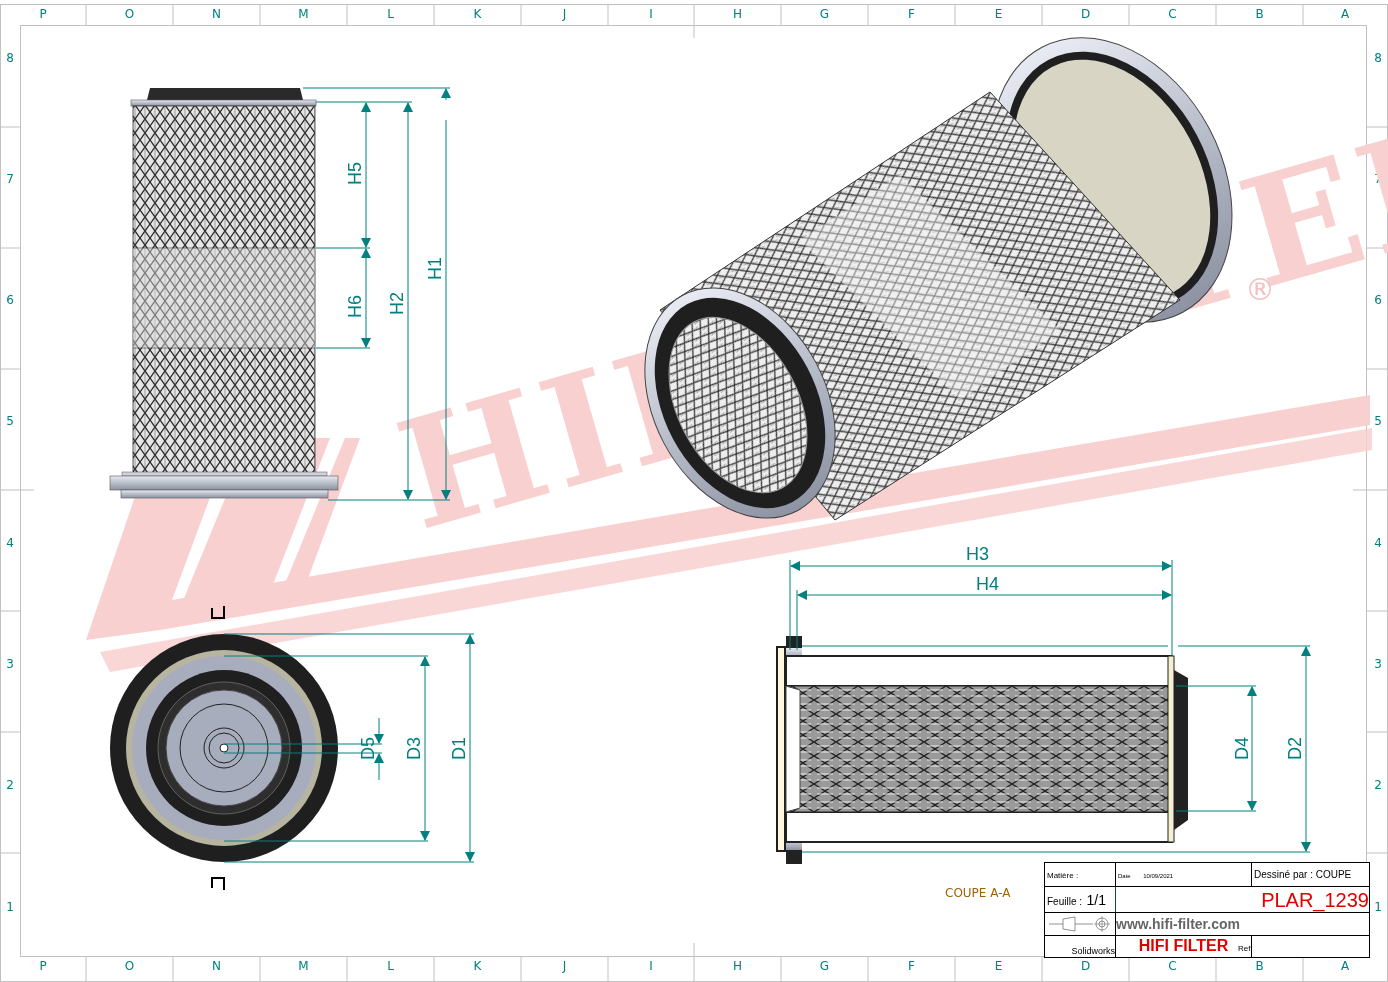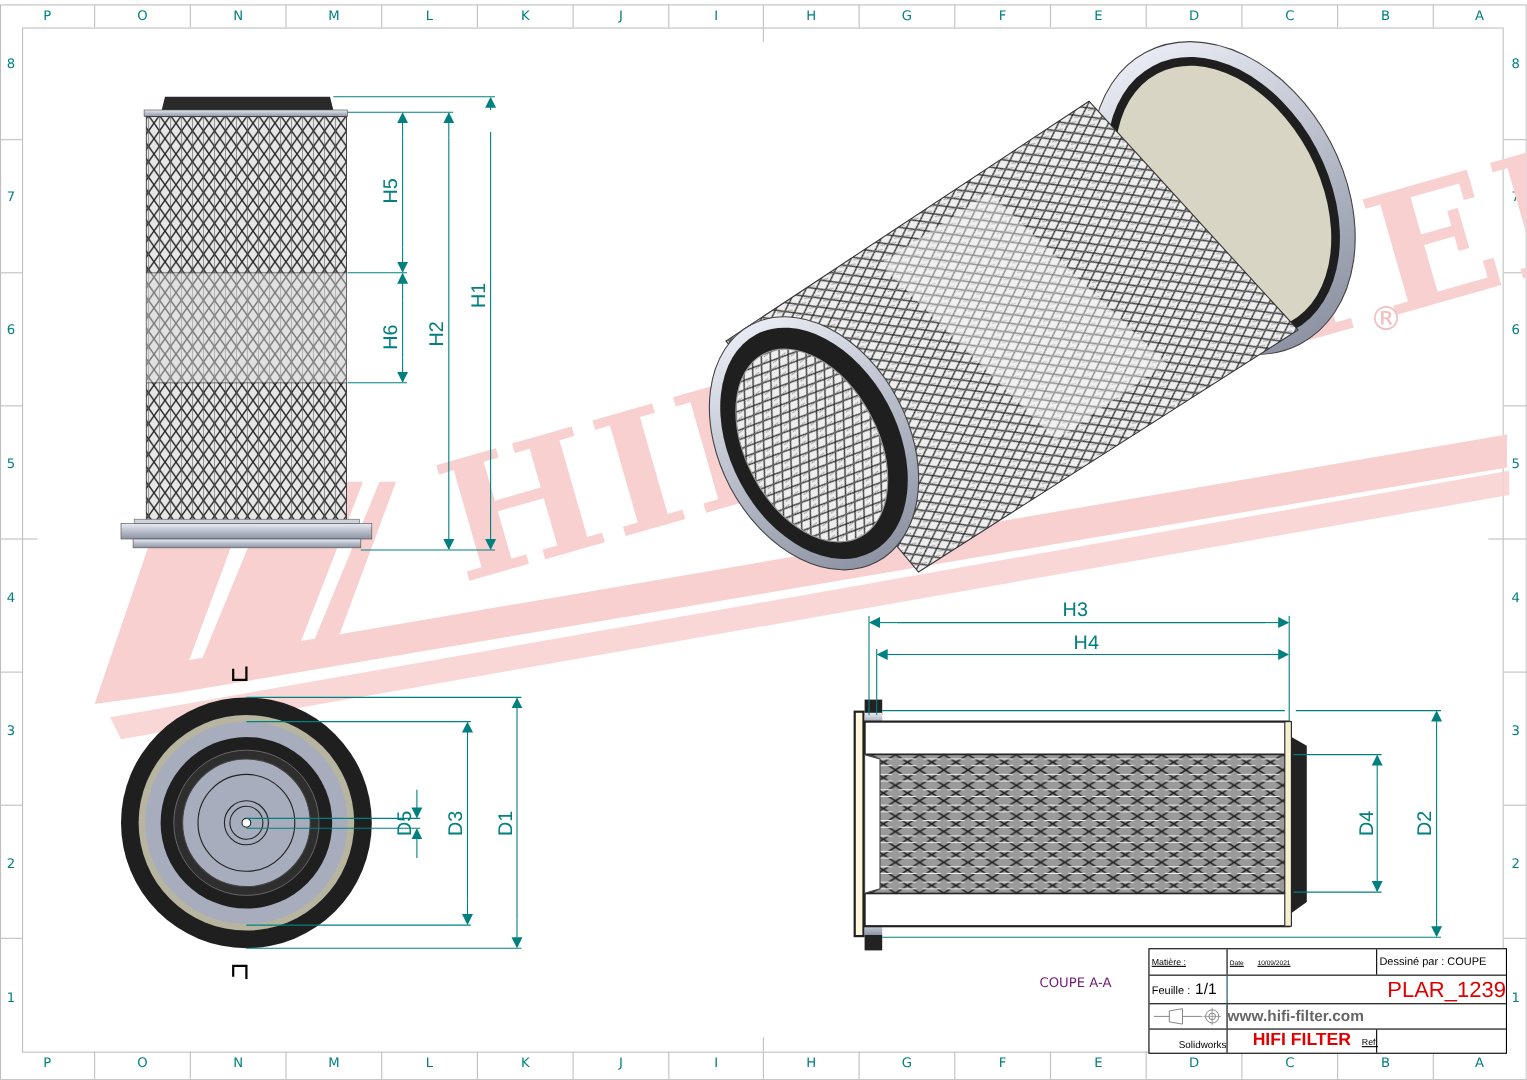--- a/index.html
+++ b/index.html
@@ -6,22 +6,22 @@
   body { width:1388px; height:982px; position:relative; overflow:hidden;
          font-family:"Liberation Sans", sans-serif; }
   .sheet { position:absolute; left:0; top:0; width:1388px; height:982px; }
   .zone-label { position:absolute; color:#00807f; font-size:12px;
                 font-family:"DejaVu Sans", sans-serif; text-align:center; }
   .dim-label { fill:#00807f; font-family:"Liberation Sans", sans-serif; font-size:18px; }
   .tb { position:absolute; left:1044px; top:862px; width:324px; height:94px;
         border:1px solid #000; background:#fff; }
   .tb-row { position:absolute; left:0; width:324px; border-bottom:1px solid #000; }
   .tb-cell { position:absolute; top:0; height:100%; box-sizing:border-box; }
-  .tiny { font-size:8px; color:#000;text-decoration:underline; }
-  .coupe { position:absolute; left:945px; top:886px; color:#701a75; font-size:12px;
+  .tiny { font-size:8px; color:#000; }
+  .coupe { position:absolute; left:945px; top:886px; color:#a16207; font-size:12px;
            font-family:"DejaVu Sans", sans-serif; }
 </style>
 </head>
 <body>
 
 <div class="sheet">
 
   <svg width="1388" height="982" style="position:absolute;left:0;top:0">
     <rect x="0.5" y="4.5" width="1387" height="977" fill="none" stroke="#c0c0c0"></rect>
     <rect x="20.5" y="25.5" width="1346" height="931" fill="none" stroke="#c0c0c0"></rect>

